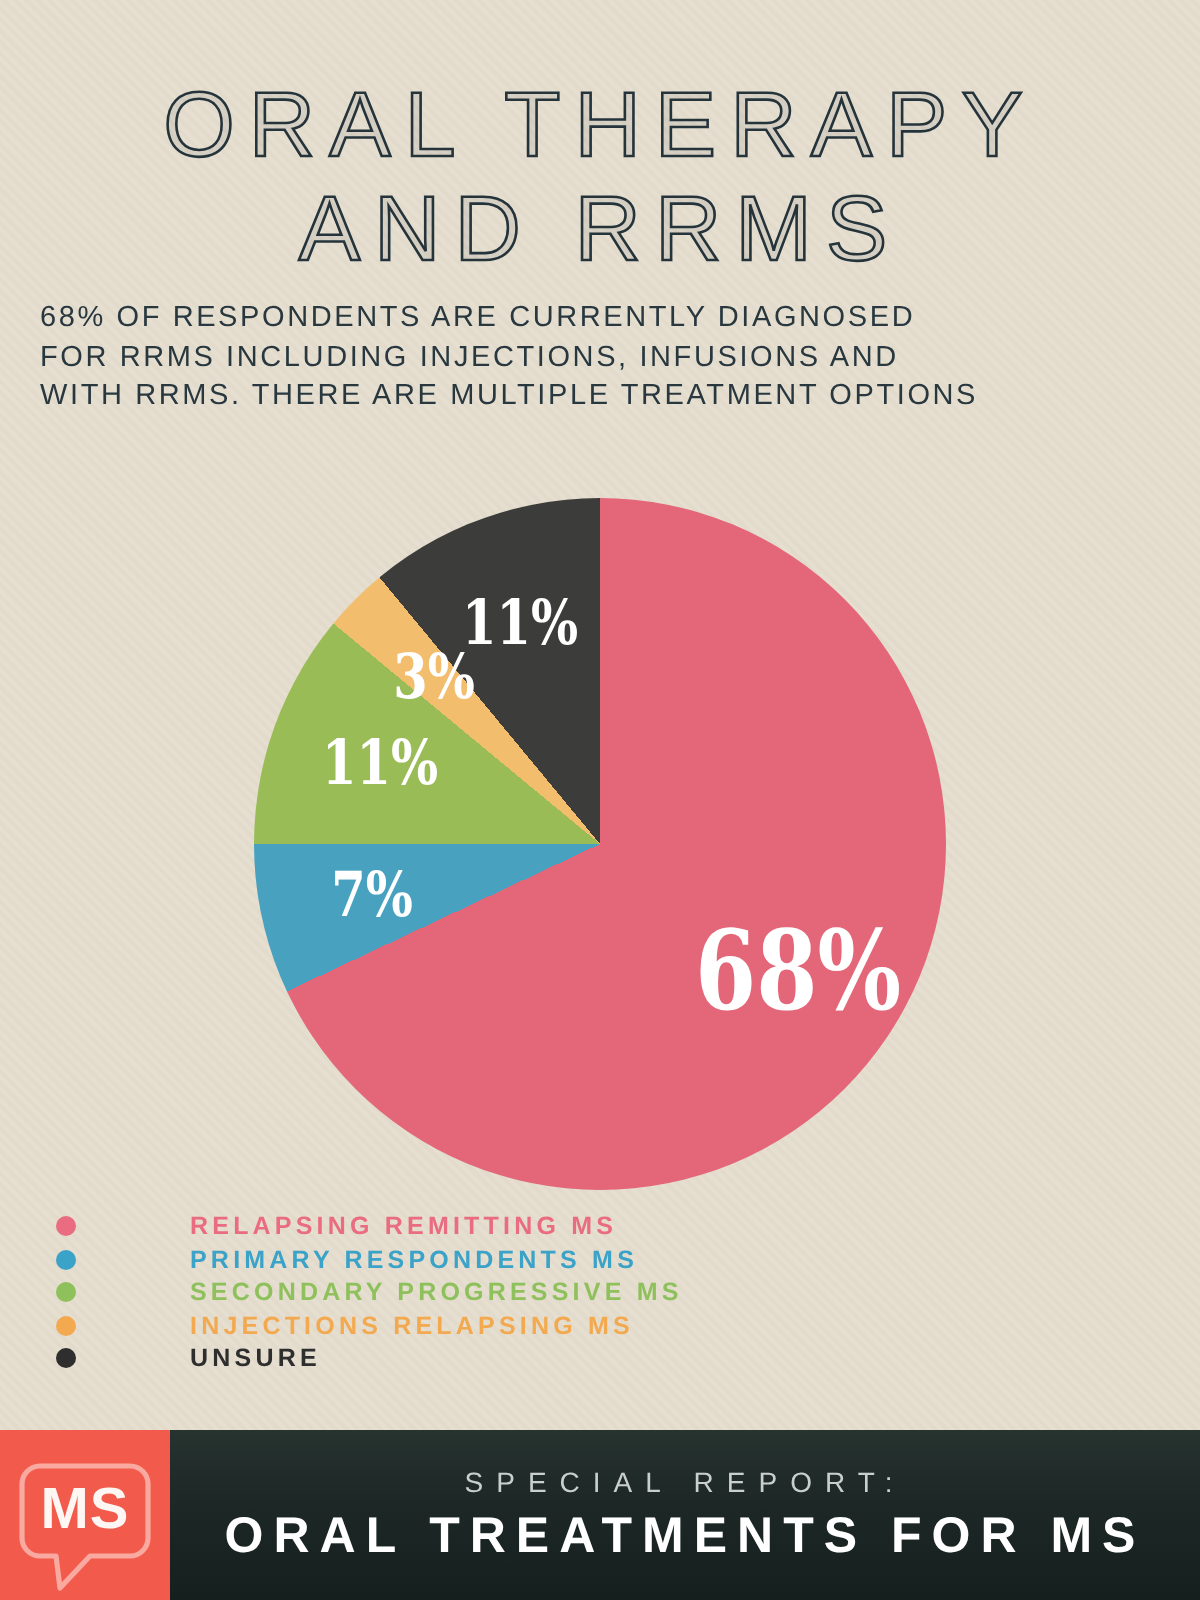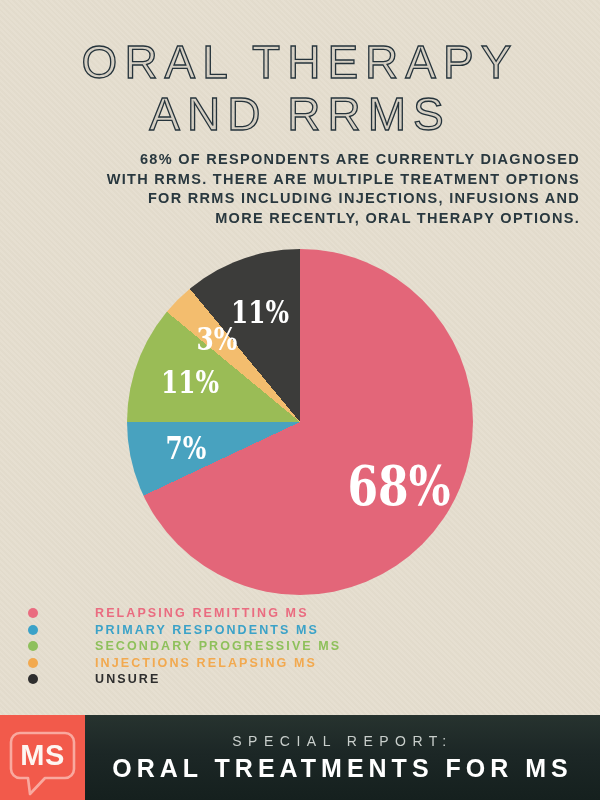--- a/index.html
+++ b/index.html
@@ -27,22 +27,22 @@
     color: #25333b;
     -webkit-text-fill-color: rgba(37,51,59,0.08);
     -webkit-text-stroke: 1.3px #25333b;
   }
   .title span { display: block; }
 
   .intro {
     position: absolute;
     top: 150px; left: 20px; right: 20px;
     margin: 0;
-    text-align: right;
-    font-weight: bold;
+    text-align: left;
+    font-weight: normal;
     font-size: 14.5px;
     line-height: 19.5px;
     letter-spacing: 1.3px;
     color: #29383f;
   }
   .intro span { display: block; }
 
   
   .pie-wrap {
     position: absolute;
@@ -149,23 +149,22 @@
 
 <div class="page">
 
   <h1 class="title">
     <span>ORAL THERAPY</span>
     <span>AND RRMS</span>
   </h1>
 
   <p class="intro">
     <span>68% OF RESPONDENTS ARE CURRENTLY DIAGNOSED</span>
+    <span>FOR RRMS INCLUDING INJECTIONS, INFUSIONS AND</span>
     <span>WITH RRMS. THERE ARE MULTIPLE TREATMENT OPTIONS</span>
-    <span>FOR RRMS INCLUDING INJECTIONS, INFUSIONS AND</span>
-    <span>MORE RECENTLY, ORAL THERAPY OPTIONS.</span>
   </p>
 
   <div class="pie-wrap">
     <div class="pie" style="background: conic-gradient(rgb(227, 102, 121) 0deg, rgb(227, 102, 121) 244.8deg, rgb(72, 162, 191) 244.8deg, rgb(72, 162, 191) 270deg, rgb(154, 188, 86) 270deg, rgb(154, 188, 86) 309.6deg, rgb(243, 189, 110) 309.6deg, rgb(243, 189, 110) 320.4deg, rgb(60, 60, 58) 320.4deg, rgb(60, 60, 58) 360deg);"></div>
 
   <div class="slice-label big" style="color: rgb(255, 255, 255); left: 271.786px; top: 235.692px;">68%</div>
       <div class="slice-label" style="color: rgb(255, 255, 255); left: 58.8177px; top: 198.523px;">7%</div>
       <div class="slice-label" style="color: rgb(255, 255, 255); left: 62.9169px; top: 133.368px;">11%</div>
       <div class="slice-label" style="color: rgb(255, 255, 255); left: 90.2685px; top: 90.2685px;">3%</div>
       <div class="slice-label" style="color: rgb(255, 255, 255); left: 133.368px; top: 62.9169px;">11%</div>

